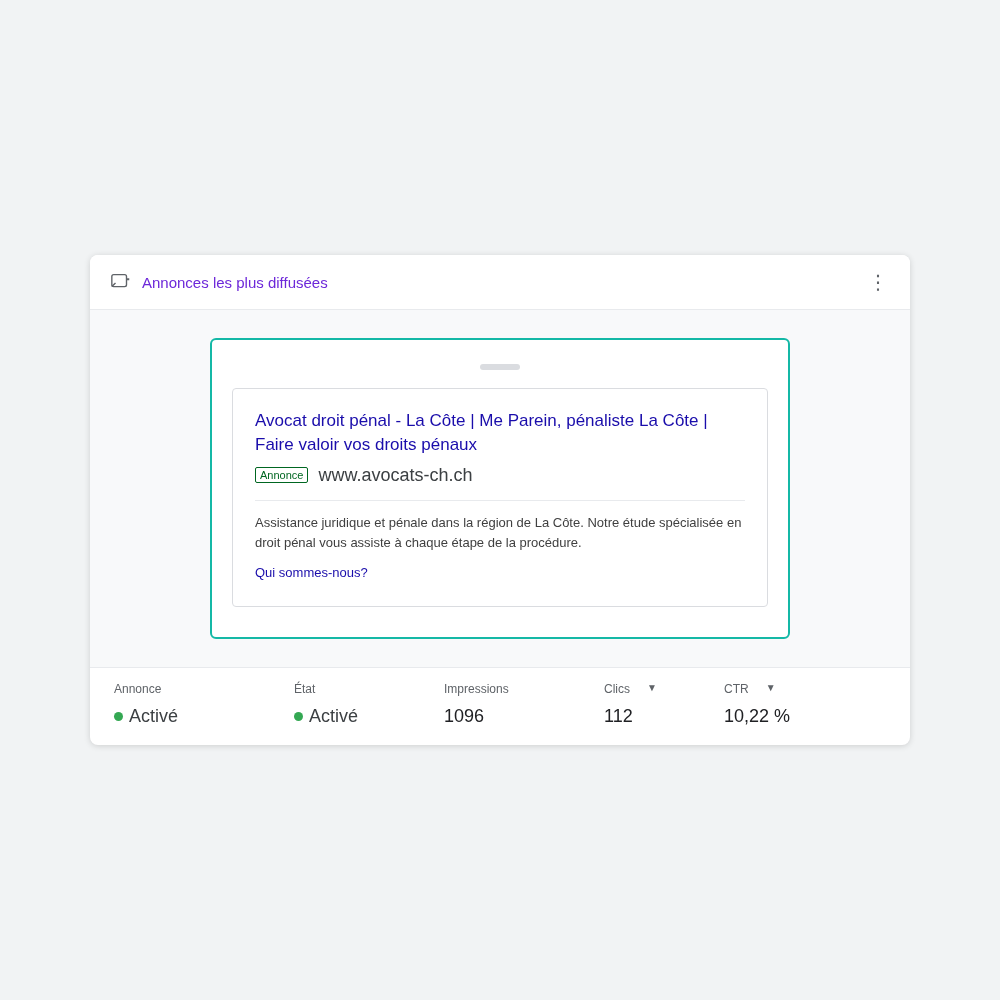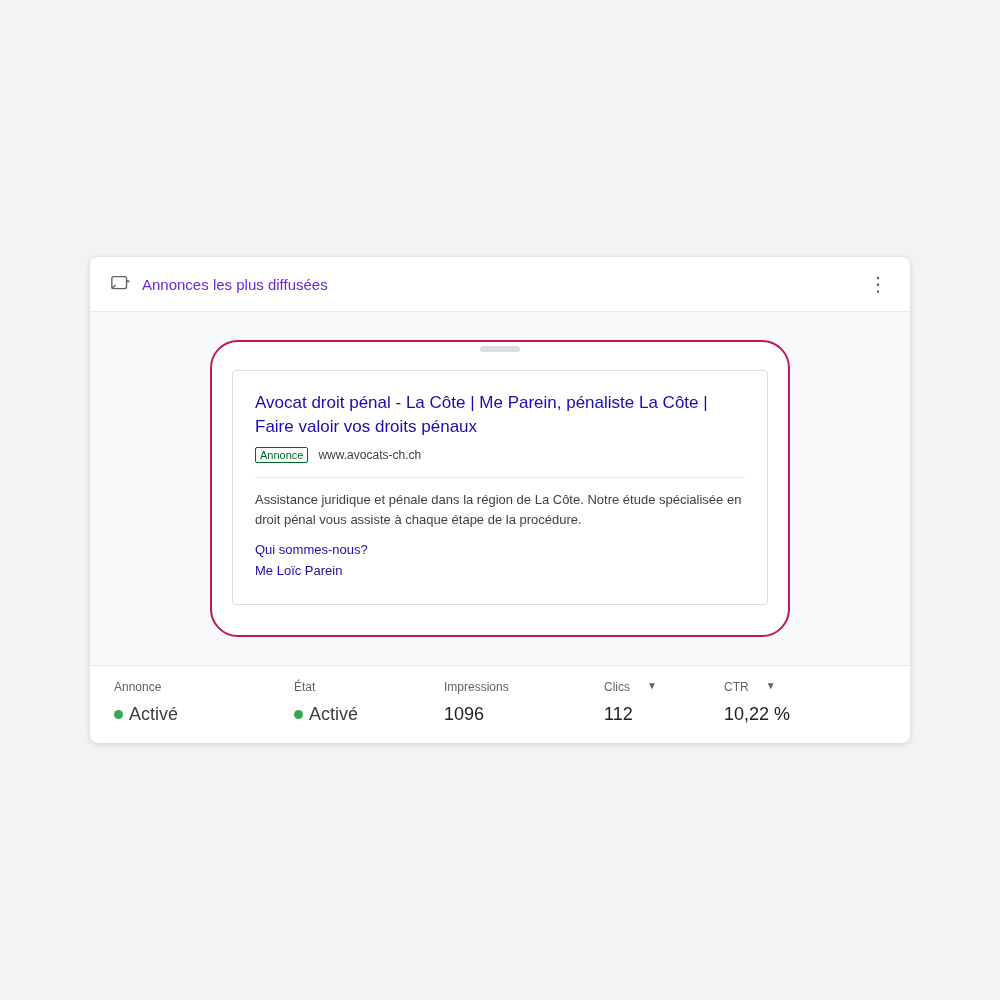--- a/index.html
+++ b/index.html
@@ -61,24 +61,24 @@
     
     .phone-area {
       background: #f8f9fa;
       padding: 28px 60px;
       display: flex;
       justify-content: center;
     }
 
     .phone-mockup {
       background: #ffffff;
-      border: 2px solid #be185d;
-      border-radius: 28px;
+      border: 2px solid #14b8a6;
+      border-radius: 6px;
       width: 580px;
-      padding: 4px 0 30px;
+      padding: 24px 0 30px;
       position: relative;
     }
 
     .phone-speaker {
       width: 40px;
       height: 6px;
       background: #dadce0;
       border-radius: 3px;
       margin: 0 auto 18px;
     }
@@ -109,21 +109,21 @@
     .annonce-badge {
       border: 1px solid #006621;
       color: #006621;
       font-size: 11px;
       padding: 1px 4px;
       border-radius: 2px;
       font-weight: 400;
     }
 
     .ad-url {
-      font-size: 12px;
+      font-size: 18px;
       color: #3c4043;
     }
 
     .ad-divider {
       border: none;
       border-top: 1px solid #e8eaed;
       margin-bottom: 12px;
     }
 
     .ad-description {
@@ -225,21 +225,20 @@
         <div class="ad-url-row">
           <span class="annonce-badge">Annonce</span>
           <span class="ad-url">www.avocats-ch.ch</span>
         </div>
 
         <hr class="ad-divider">
 
         <div class="ad-description">Assistance juridique et pénale dans la région de La Côte. Notre étude spécialisée en droit pénal vous assiste à chaque étape de la procédure.</div>
 
         <a class="ad-sitelink">Qui sommes-nous?</a>
-        <a class="ad-sitelink">Me Loïc Parein</a>
       </div>
     </div>
   </div>
 
   <div class="stats-table">
     <div class="stats-header-row">
       <div class="stats-header-cell">Annonce</div>
       <div class="stats-header-cell">État</div>
       <div class="stats-header-cell">Impressions</div>
       <div class="stats-header-cell sortable">

